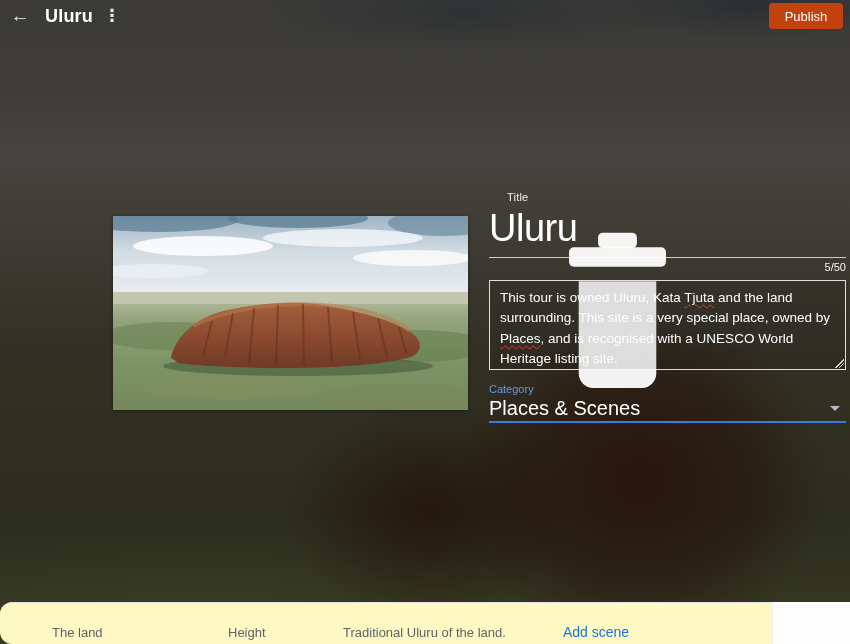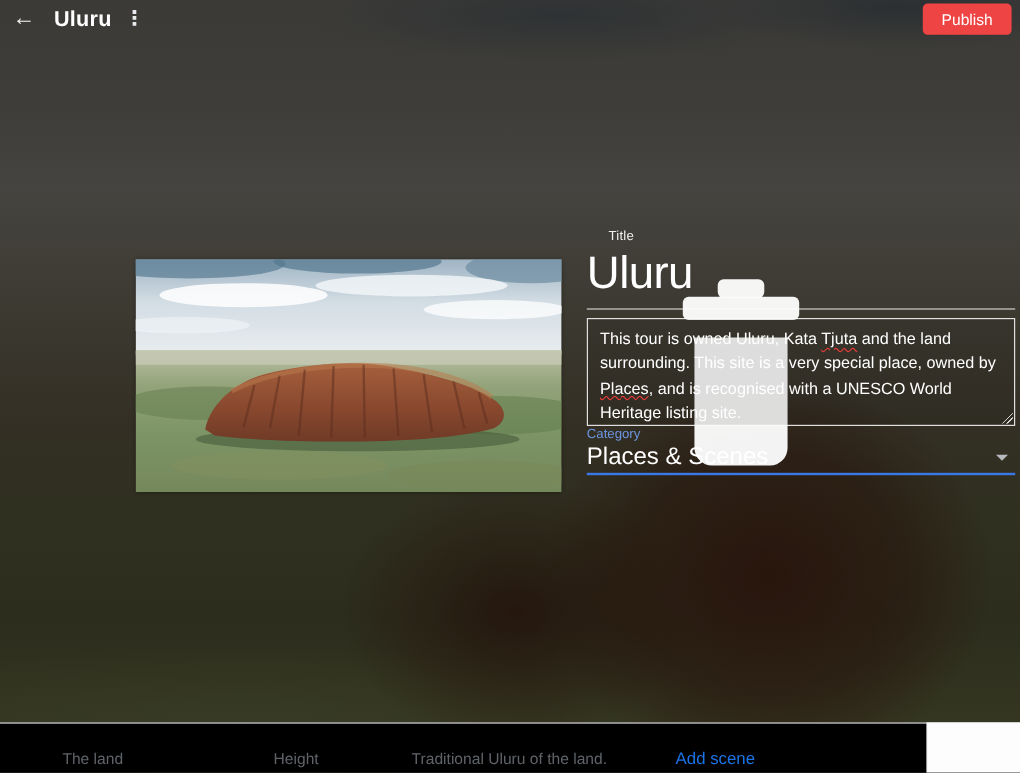--- a/index.html
+++ b/index.html
@@ -32,21 +32,21 @@
     width: 24px; height: 24px; margin-left: 8px; font-size: 19px; line-height: 24px;
     text-align: center; color: #f1f3f4; cursor: pointer;
   }
   .topbar-title { margin-left: 13px; font-size: 18px; font-weight: 700; letter-spacing: .2px; }
   .kebab-btn {
     margin-left: 10px; width: 18px; height: 24px; text-align: center;
     font-size: 17px; font-weight: 700; line-height: 23px; color: #e8eaed; cursor: pointer;
   }
   .publish-btn {
     position: absolute; right: 7px; top: 3px; width: 74px; height: 26px;
-    background: #ef4444; color: #fff; border: none; border-radius: 4px;
+    background: #c2410c; color: #fff; border: none; border-radius: 4px;
     font-size: 13px; font-family: inherit; cursor: pointer;
   }
   
   .cover-card {
     position: absolute; left: 113px; top: 216px; width: 355px; height: 194px;
     box-shadow: 0 1px 4px rgba(0,0,0,.4); cursor: pointer;
   }
   .cover-card svg { display: block; width: 355px; height: 194px; }
   .delete-btn {
     position: absolute; top: 7px; right: 8px; width: 20px; height: 20px;
@@ -72,33 +72,33 @@
     text-decoration-color: #e53935; text-decoration-thickness: 1px;
     text-underline-offset: 2px;
   }
   .resize-handle {
     position: absolute; right: 1px; bottom: 1px; width: 9px; height: 9px;
     background:
       linear-gradient(135deg, transparent 48%, rgba(255,255,255,.8) 48%, rgba(255,255,255,.8) 56%, transparent 56%,
         transparent 68%, rgba(255,255,255,.8) 68%, rgba(255,255,255,.8) 76%, transparent 76%);
     cursor: nwse-resize;
   }
-  .category-wrap { margin-top: 1px; position: relative; cursor: pointer; }
+  .category-wrap { margin-top: 13px; position: relative; cursor: pointer; }
   .category-label { font-size: 11px; color: #6c95e0; }
   .category-value { font-size: 20px; color: #fff; margin-top: 4px; line-height: 19px; }
   .category-underline { height: 2px; background: #3b78e7; margin-top: 3px; }
   .dropdown-arrow {
     position: absolute; right: 6px; bottom: 12px;
     width: 0; height: 0; border-left: 5px solid transparent;
     border-right: 5px solid transparent; border-top: 5px solid #b7bbc0;
   }
   
   .scene-strip {
     position: absolute; left: 0; bottom: 0; width: 100%; height: 42px;
-    background: #000000; border-top: 1px solid #e3e3e3;
+    background: #fef9c3; border-top: 1px solid #e3e3e3; border-radius: 12px;
   }
   .scene-strip .right-pane {
     position: absolute; right: 0; top: -1px; width: 78px; height: 43px;
     background: #fdfdfd; border-left: 1px solid rgba(0,0,0,.05);
   }
   .scene-label {
     position: absolute; top: 22px; font-size: 13px; color: #5f6368;
     white-space: nowrap; cursor: pointer;
   }
   .add-scene {
@@ -175,20 +175,21 @@
         <rect x="8" y="1" width="4" height="1.6" rx="0.5" fill="#ffffff" opacity="0.95"></rect>
         <path d="M6 6 h8 v9.5 a1.5 1.5 0 0 1 -1.5 1.5 h-5 a1.5 1.5 0 0 1 -1.5 -1.5 Z" fill="#ffffff" opacity="0.95"></path>
       </svg>
     </button>
   </div>
 
   <div class="form-panel">
     <div class="field-label">Title</div>
     <div class="title-input">Uluru</div>
     <div class="title-underline"></div>
+    <div class="char-counter">5/50</div>
 
     <div class="desc-box">
       <span>This tour is owned Uluru, Kata </span><span class="misspelled">Tjuta</span><span> and the land surrounding. This site is a very special place, owned by </span><span class="misspelled">Places</span><span>, and is recognised with a UNESCO World Heritage listing site.</span>
       <div class="resize-handle"></div>
     </div>
 
     <div class="category-wrap">
       <div class="category-label">Category</div>
       <div class="category-value">Places &amp; Scenes</div>
       <div class="dropdown-arrow"></div>

